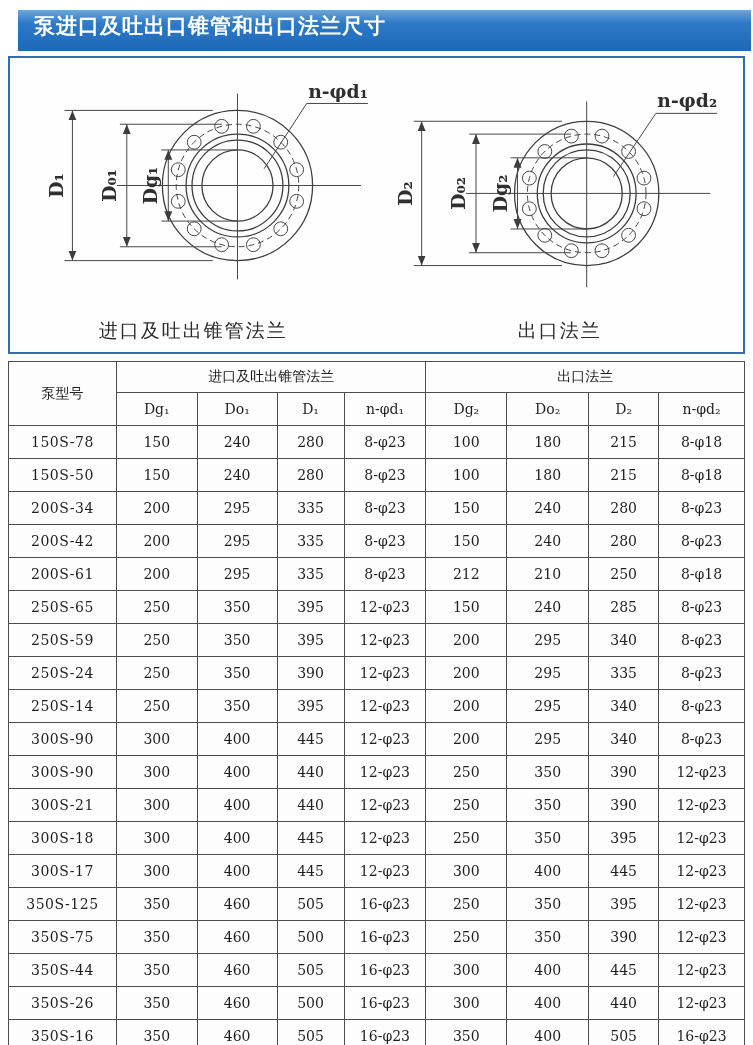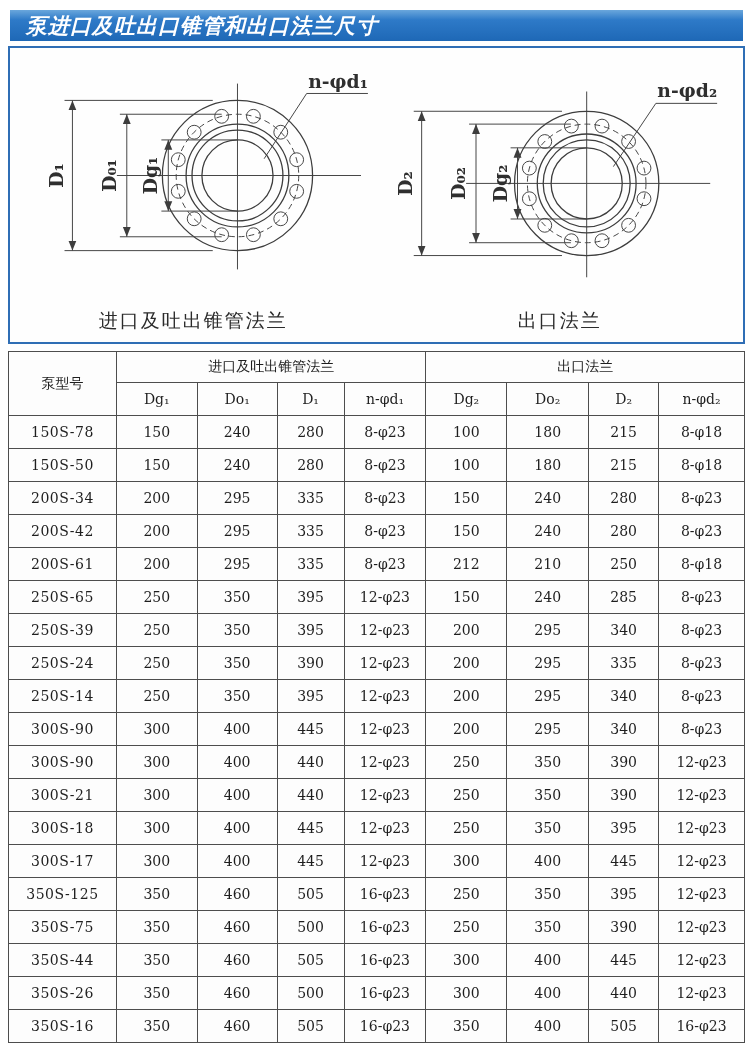--- a/index.html
+++ b/index.html
@@ -1,23 +1,23 @@
 <!DOCTYPE html>
 <html><head>
 <meta charset="utf-8">
 <style>
   html,body{margin:0;padding:0;background:#ffffff;}
   body{width:753px;height:1045px;font-family:"Liberation Sans",sans-serif;color:#222;}
   .page{padding:8px 8px 0 8px;}
 
   .title-bar{
-    margin:2px 0 0 2px;width:717px;height:31px;
+    margin:2px 0 0 10px;width:717px;height:41px;
     background:linear-gradient(180deg,#6aa7dc 0%,#2e7ac8 32%,#1e68b6 100%);
     color:#fff;font-weight:bold;font-size:21px;line-height:31px;
-    padding-left:16px;letter-spacing:1px;font-style:italic;
+    padding-left:16px;letter-spacing:1px;
   }
 
   .diagram-panel{
     margin-top:5px;width:733px;height:294px;
     border:2px solid #2f6eb5;background:#fefefe;
     display:flex;flex-direction:row;
   }
   .diagram{flex:1;display:flex;flex-direction:column;align-items:center;}
   .diagram svg{width:356px;height:252px;margin-top:2px;}
   .diagram-caption{font-size:19px;color:#2b2b2b;letter-spacing:2px;margin-top:6px;}
@@ -240,21 +240,21 @@
           <td>250</td>
           <td>350</td>
           <td>395</td>
           <td>12-φ23</td>
           <td>150</td>
           <td>240</td>
           <td>285</td>
           <td>8-φ23</td>
         </tr>
         <tr>
-          <td>250S-39</td>
+          <td>250S-59</td>
           <td>250</td>
           <td>350</td>
           <td>395</td>
           <td>12-φ23</td>
           <td>200</td>
           <td>295</td>
           <td>340</td>
           <td>8-φ23</td>
         </tr>
         <tr>

